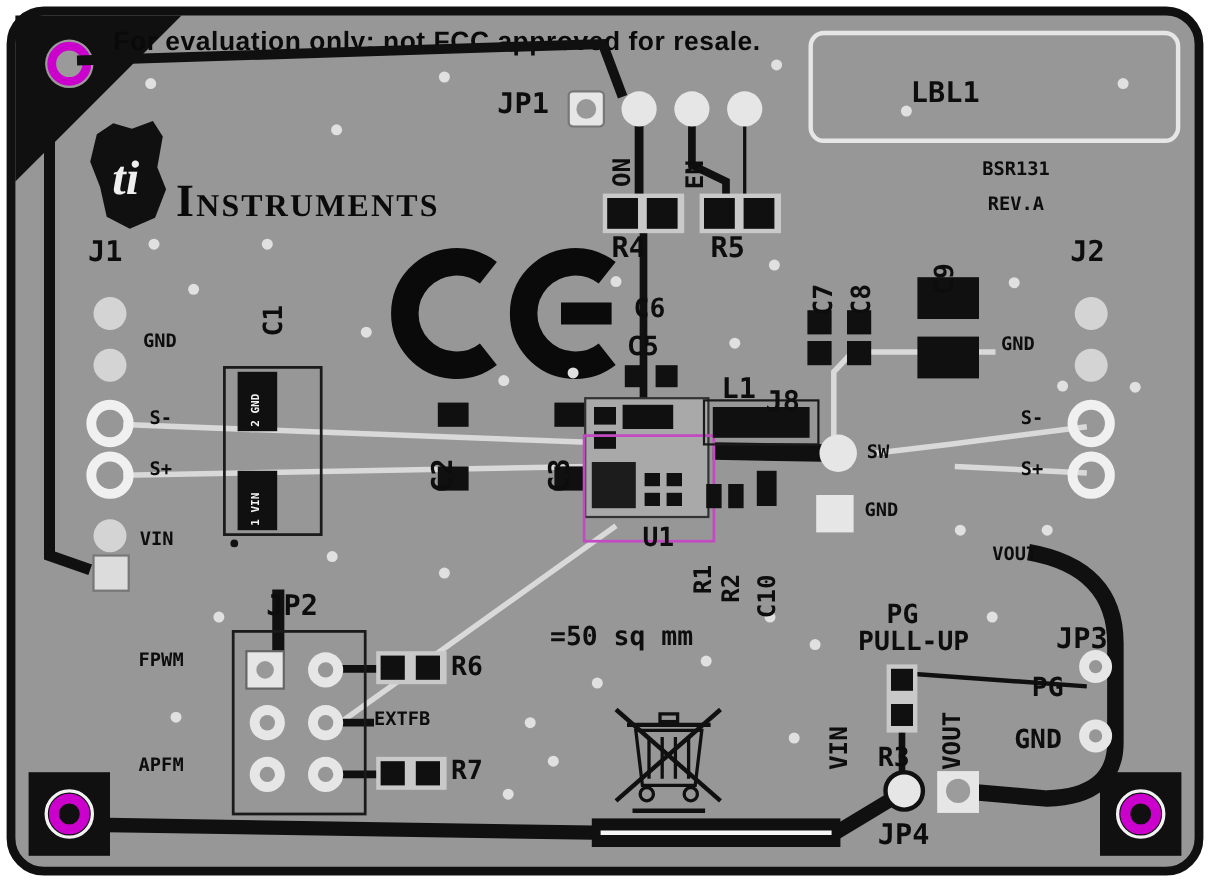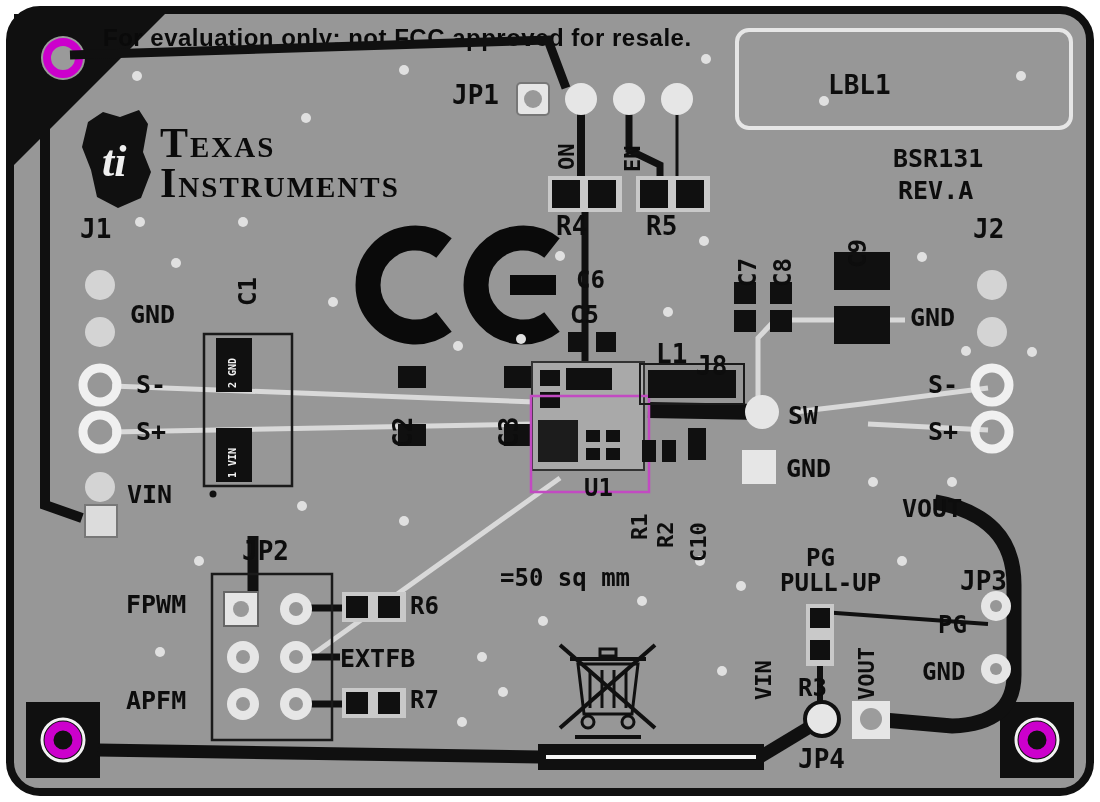--- a/index.html
+++ b/index.html
@@ -3,21 +3,21 @@
 <meta charset="utf-8">
 <style>
   html,body{margin:0;padding:0;background:#fff;}
   .stage{position:relative;width:1100px;height:802px;background:#fff;overflow:hidden;
          font-family:"DejaVu Sans Mono",monospace;}
   .layer{position:absolute;left:0;top:0;}
   .txt{z-index:2;}
   .over{z-index:3;pointer-events:none;}
   .lbl{position:absolute;font-family:"DejaVu Sans Mono",monospace;font-weight:bold;
        color:#0d0d0d;white-space:nowrap;line-height:1;}
-  .s22{font-size:22px}.s24{font-size:24px}.s25{font-size:25px}.s26{font-size:26px}
+  .s22{font-size:22px}.s24{font-size:24px}.s25{font-size:17px}.s26{font-size:26px}
   .vert{transform:rotate(-90deg);transform-origin:0 0;}
   .tiny{font-size:10px;color:#f2f2f2;}
   .disclaimer{font-family:"Liberation Sans",sans-serif;font-weight:bold;font-size:24px;
               letter-spacing:.5px;color:#0a0a0a;}
   .logo-word{font-family:"Liberation Serif",serif;font-weight:bold;font-variant:small-caps;
              font-size:42px;letter-spacing:2px;color:#0a0a0a;}
 </style>
 </head>
 <body>
 
@@ -272,21 +272,20 @@
       <circle cx="952" cy="482" r="5"></circle>
         <circle cx="1032" cy="352" r="5"></circle>
         <circle cx="140" cy="222" r="5"></circle>
     </g>
   </svg>
 
   <div class="layer txt" style="width:1100px;height:802px">
 
     <div class="lbl disclaimer" style="left:103px;top:26px">For evaluation only; not FCC approved for resale.</div>
 
-    <div class="lbl logo-word" style="left:160px;top:122px">Texas</div>
     <div class="lbl logo-word" style="left:160px;top:162px">Instruments</div>
 
     <div class="lbl s26" style="left:828px;top:72px">LBL1</div>
     <div class="lbl s25" style="left:893px;top:146px">BSR131</div>
     <div class="lbl s25" style="left:898px;top:178px">REV.A</div>
 
     <div class="lbl s26" style="left:80px;top:216px">J1</div>
     <div class="lbl s26" style="left:973px;top:216px">J2</div>
 
     <div class="lbl s25" style="left:130px;top:302px">GND</div>

